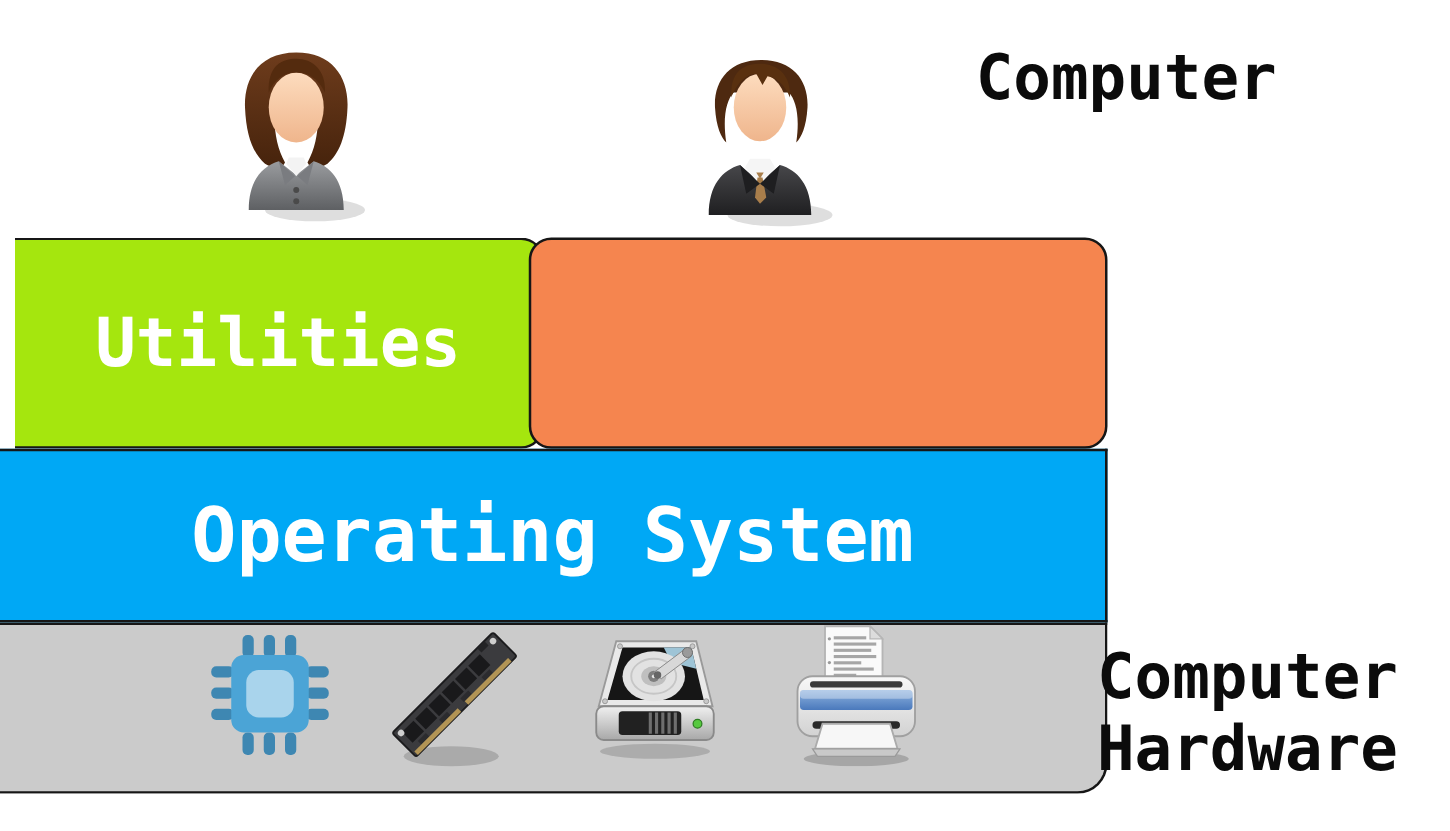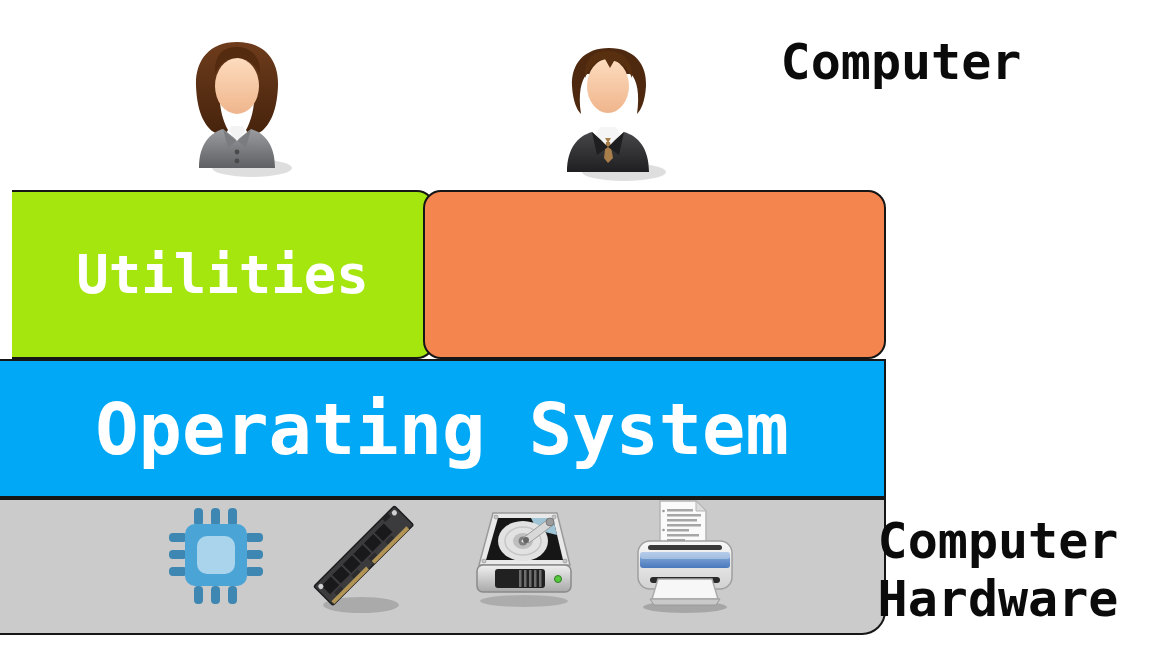--- a/index.html
+++ b/index.html
@@ -22,21 +22,21 @@
     margin-left: 12px;
   }
   .box-application {
     left: 423px; top: 190px; width: 463px; height: 169px;
     border-radius: 18px;
     font-size: 54px; line-height: 64px;
   }
   .box-os {
     left: 0; top: 359px; width: 886px; height: 139px;
     border-left: none; border-radius: 0;
-    font-size: 72px; letter-spacing: 0;
+    font-size: 60px; letter-spacing: 0;
   }
   .box-hardware {
     left: 0; top: 498px; width: 886px; height: 137px;
     border-left: none; border-radius: 0 0 24px 0;
   }
   .side-label {
     position: absolute; width: 282px;
     font-size: 50px; line-height: 58px; font-weight: bold;
     color: #0b0b0b; text-align: center;
   }

